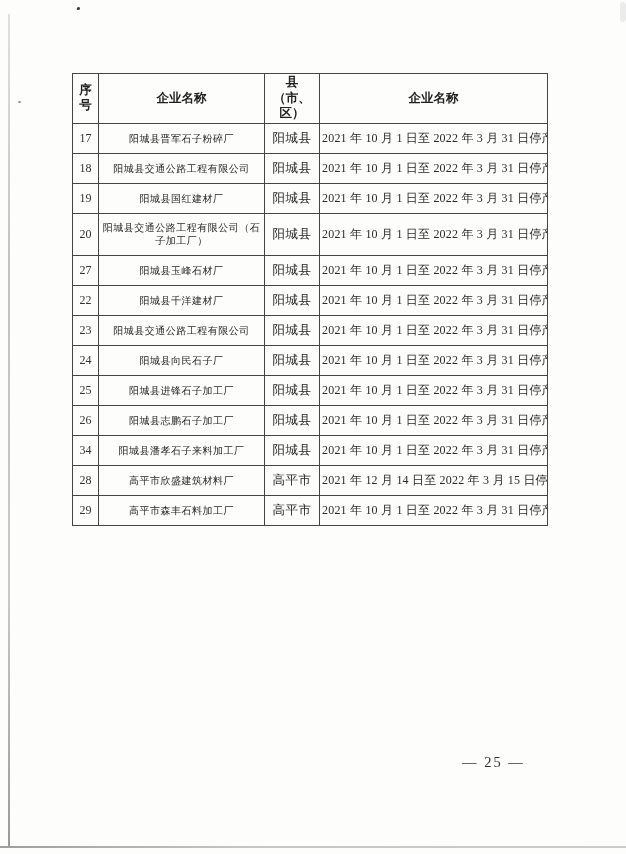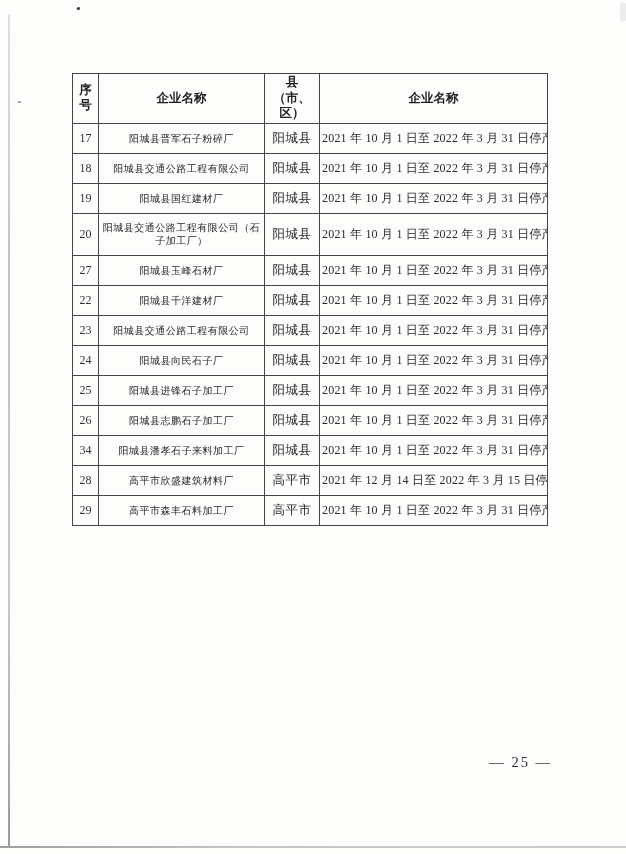--- a/index.html
+++ b/index.html
@@ -95,21 +95,21 @@
     font-size: 12px;
     letter-spacing: 0.2px;
     white-space: nowrap;
     color: #2a2a2a;
   }
   
   .page-number {
     position: absolute;
     left: 462px; top: 754px;
     width: 90px;
-    text-align: right;
+    text-align: left;
     font-size: 14.5px;
     letter-spacing: 2px;
     color: #303030;
   }
 </style>
 </head>
 <body>
 
 <div class="page">
 

